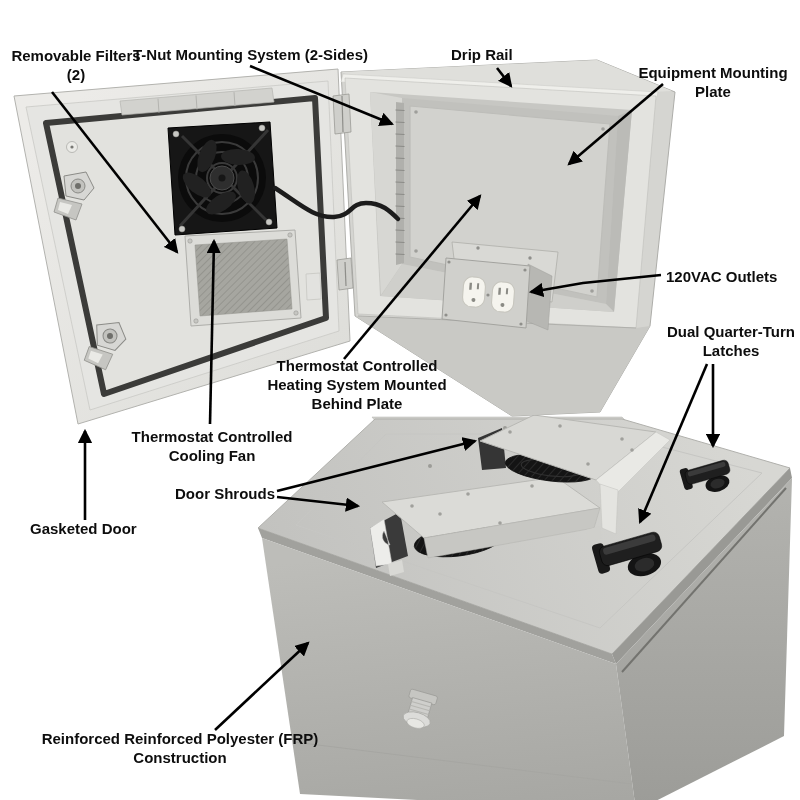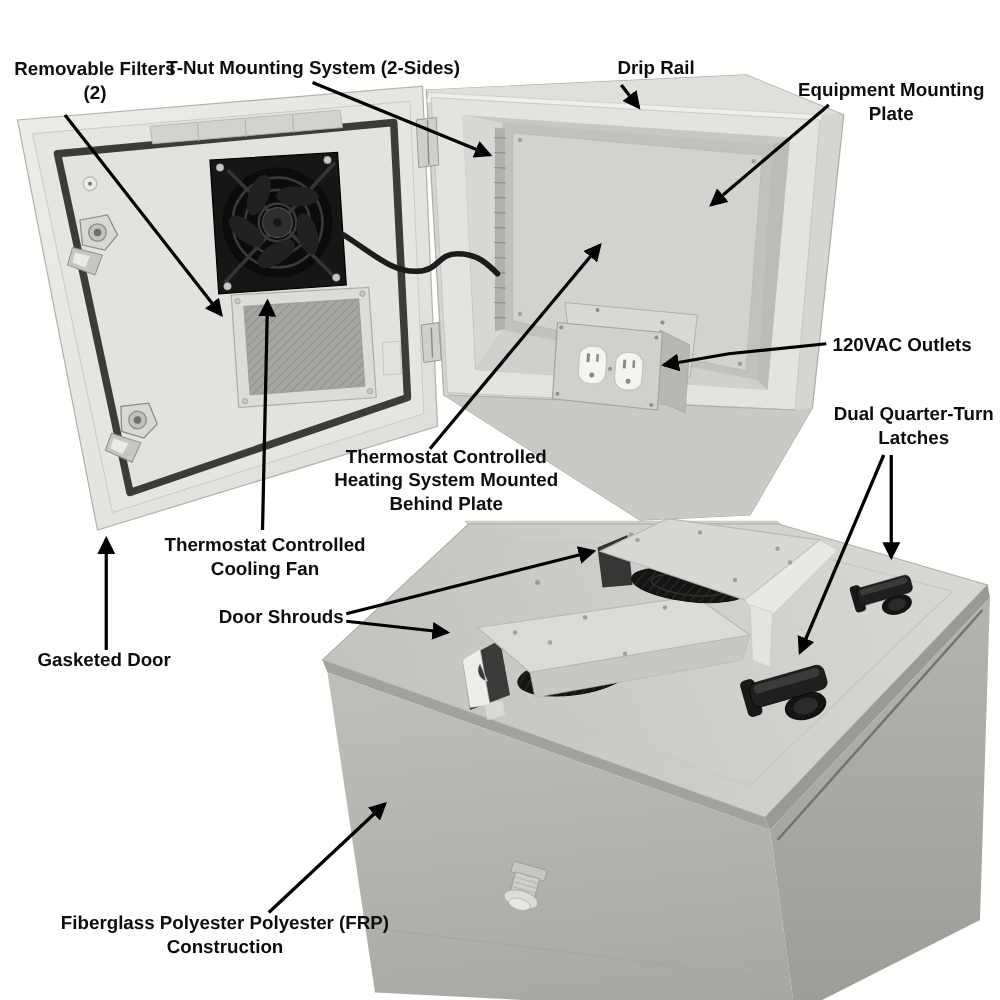--- a/index.html
+++ b/index.html
@@ -279,23 +279,23 @@
     <path d="M210,388 L214,205" marker-end="url(#ah)"></path>
     <path d="M277,455 L475,405" marker-end="url(#ah)"></path>
     <path d="M277,461 L358,470" marker-end="url(#ah)"></path>
     <path d="M85,484 L85,395" marker-end="url(#ah)"></path>
     <path d="M215,694 L308,607" marker-end="url(#ah)"></path>
   </g>
 </svg>
 
   <div class="callout" style="left:8px;top:10px;width:136px;">Removable Filters (2)</div>
   <div class="callout nw" style="left:133px;top:9px;">T-Nut Mounting System (2-Sides)</div>
-  <div class="callout nw" style="left:494px;top:9px;">Drip Rail</div>
+  <div class="callout nw" style="left:451px;top:9px;">Drip Rail</div>
   <div class="callout" style="left:626px;top:27px;width:174px;">Equipment Mounting Plate</div>
   <div class="callout nw" style="left:666px;top:231px;">120VAC Outlets</div>
   <div class="callout" style="left:657px;top:286px;width:148px;">Dual Quarter-Turn Latches</div>
   <div class="callout" style="left:124px;top:391px;width:176px;">Thermostat Controlled Cooling Fan</div>
   <div class="callout" style="left:260px;top:320px;width:194px;">Thermostat Controlled Heating System Mounted Behind Plate</div>
   <div class="callout nw" style="left:175px;top:448px;">Door Shrouds</div>
   <div class="callout nw" style="left:30px;top:483px;">Gasketed Door</div>
-  <div class="callout" style="left:35px;top:693px;width:290px;">Fiberglass Polyester Polyester (FRP) Construction</div>
+  <div class="callout" style="left:35px;top:693px;width:290px;">Reinforced Reinforced Polyester (FRP) Construction</div>
 
 </div>
 
 </body></html>

